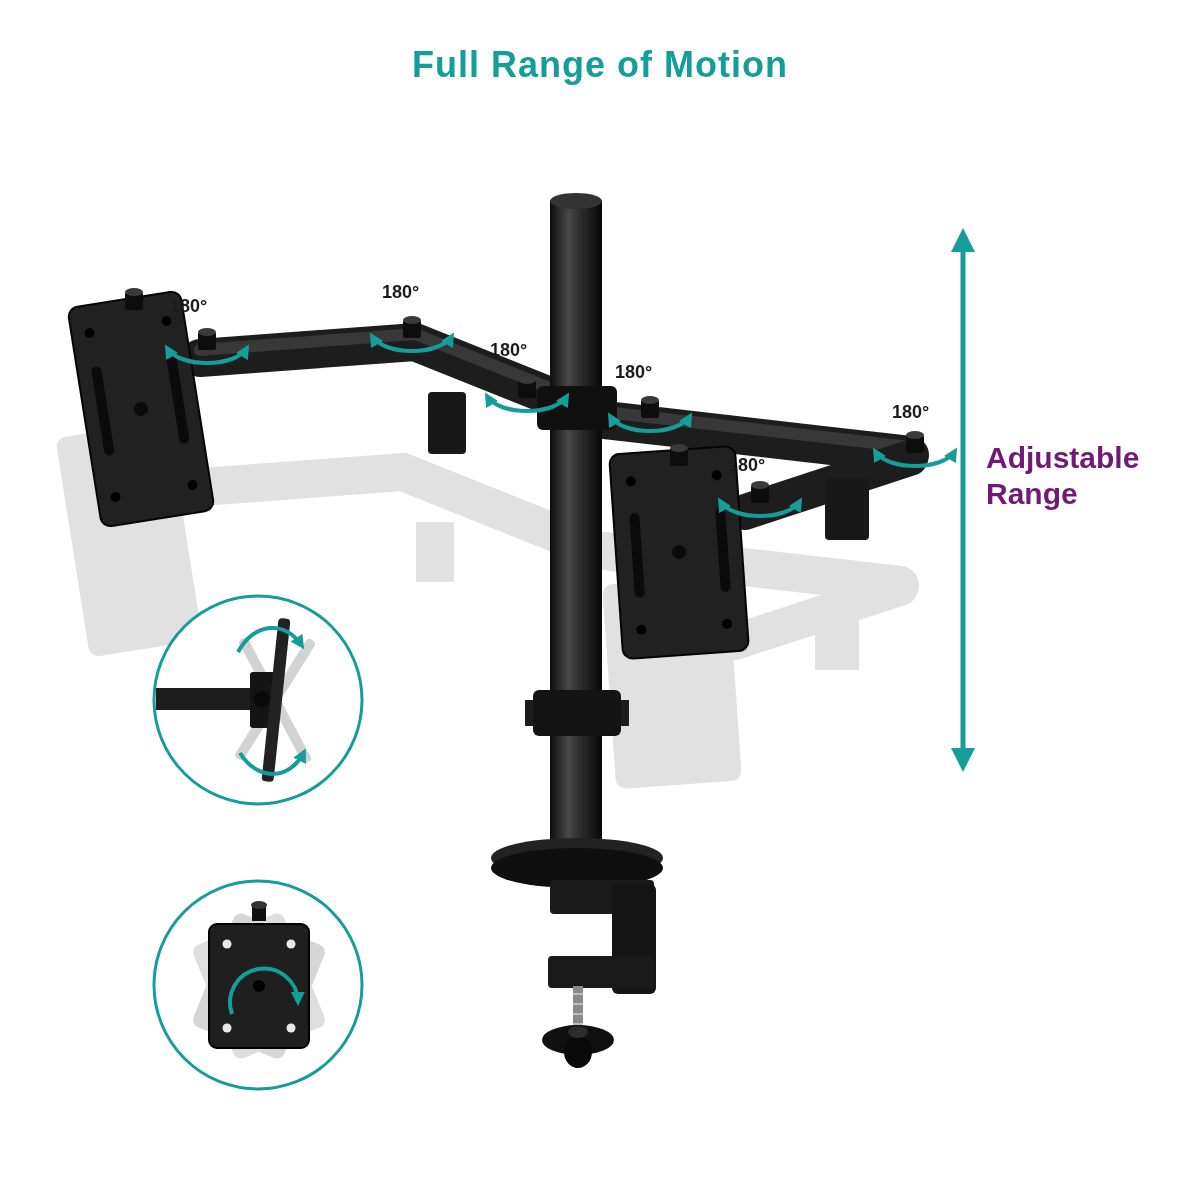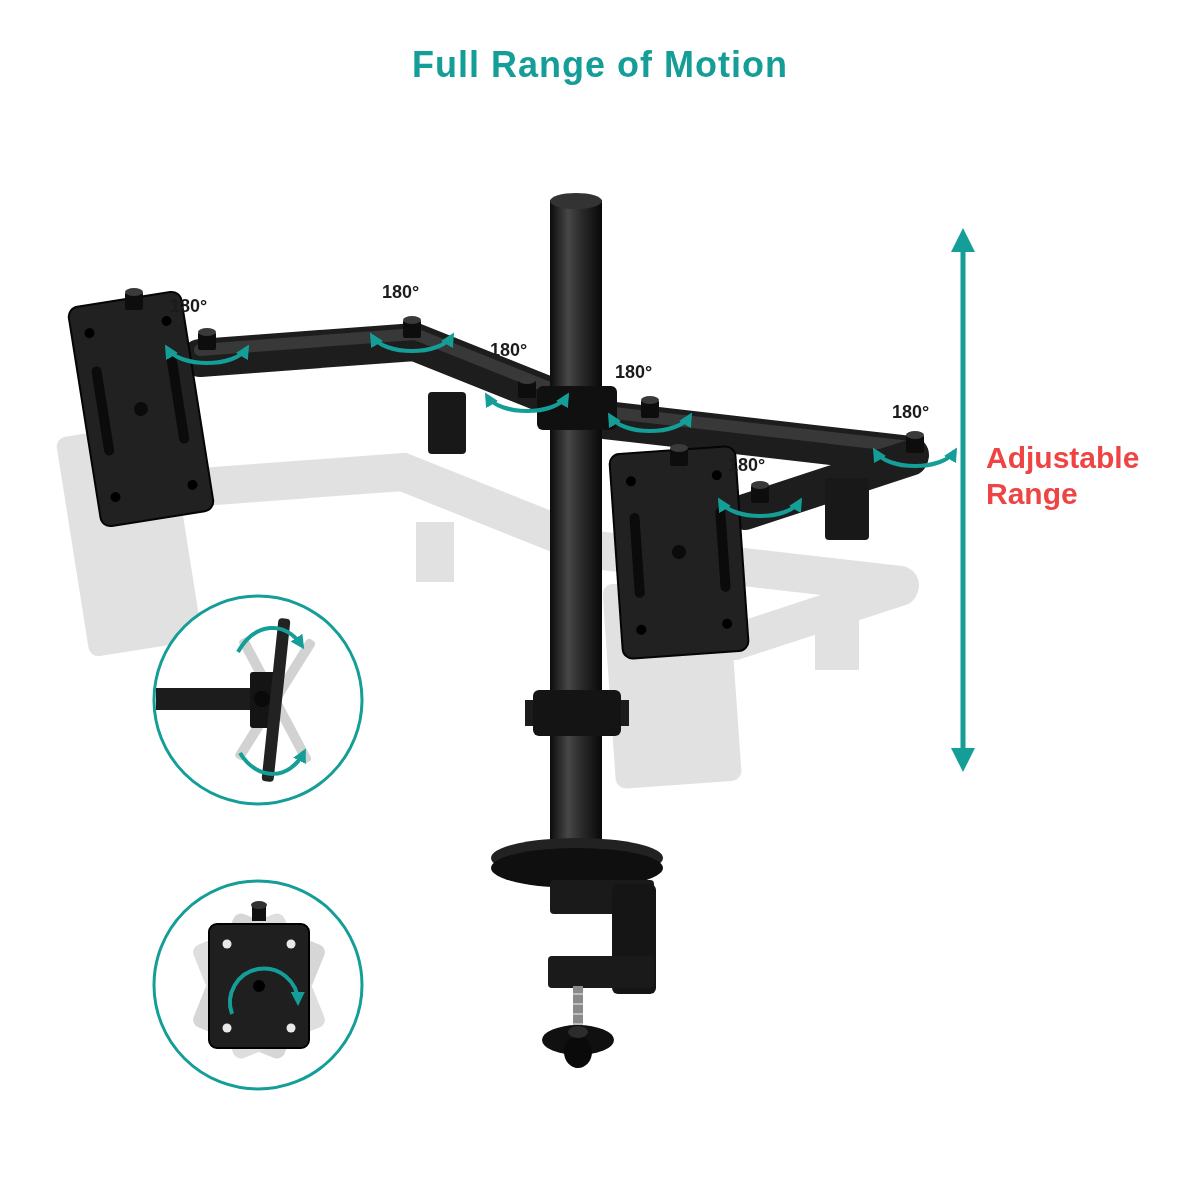--- a/index.html
+++ b/index.html
@@ -3,21 +3,21 @@
 <meta charset="utf-8">
 <style>
   html,body{margin:0;padding:0;background:#fff;}
   body{width:1200px;height:1200px;font-family:"Liberation Sans",sans-serif;}
   .canvas{position:relative;width:1200px;height:1200px;background:#fff;overflow:hidden;}
   .artwork{position:absolute;left:0;top:0;width:1200px;height:1200px;}
   .title{position:absolute;top:44px;left:0;width:100%;text-align:center;
          font-size:36px;font-weight:700;letter-spacing:1px;color:#149e97;}
   .deg{position:absolute;font-size:18px;font-weight:700;color:#1b1b1b;white-space:nowrap;}
   .height-label{position:absolute;left:986px;top:440px;font-size:30px;font-weight:700;
-                color:#ef4444;line-height:1.2;white-space:nowrap;}
+                color:#701a75;line-height:1.2;white-space:nowrap;}
 </style>
 </head>
 <body>
 
 <div class="canvas">
 
   <svg class="artwork" viewBox="0 0 1200 1200">
     <defs>
       <marker id="arr" markerWidth="14" markerHeight="14" refX="10" refY="7" orient="auto-start-reverse" markerUnits="userSpaceOnUse">
         <path d="M0,0 L14,7 L0,14 Z" fill="#149e97"></path>

